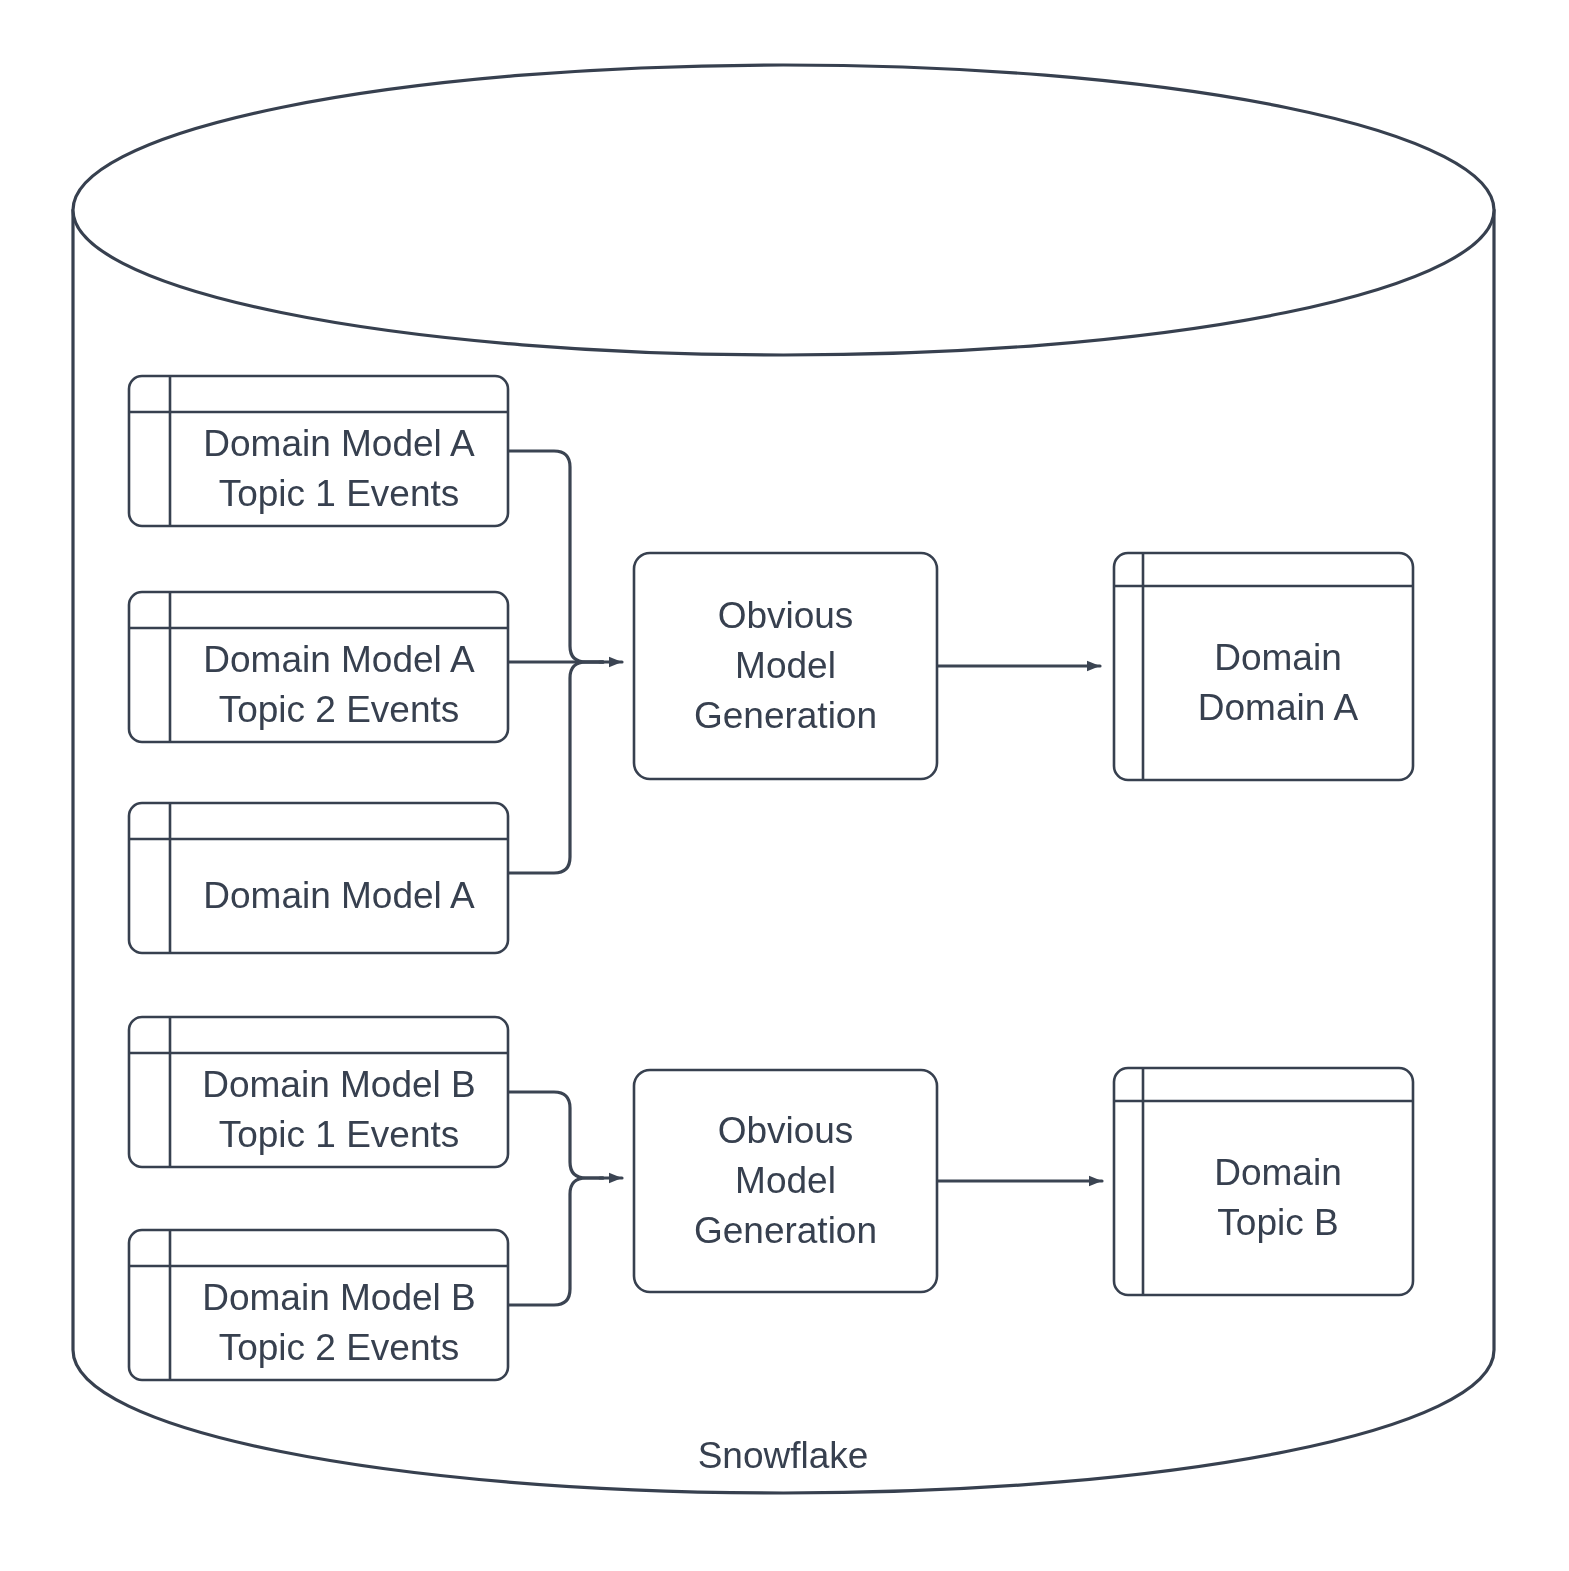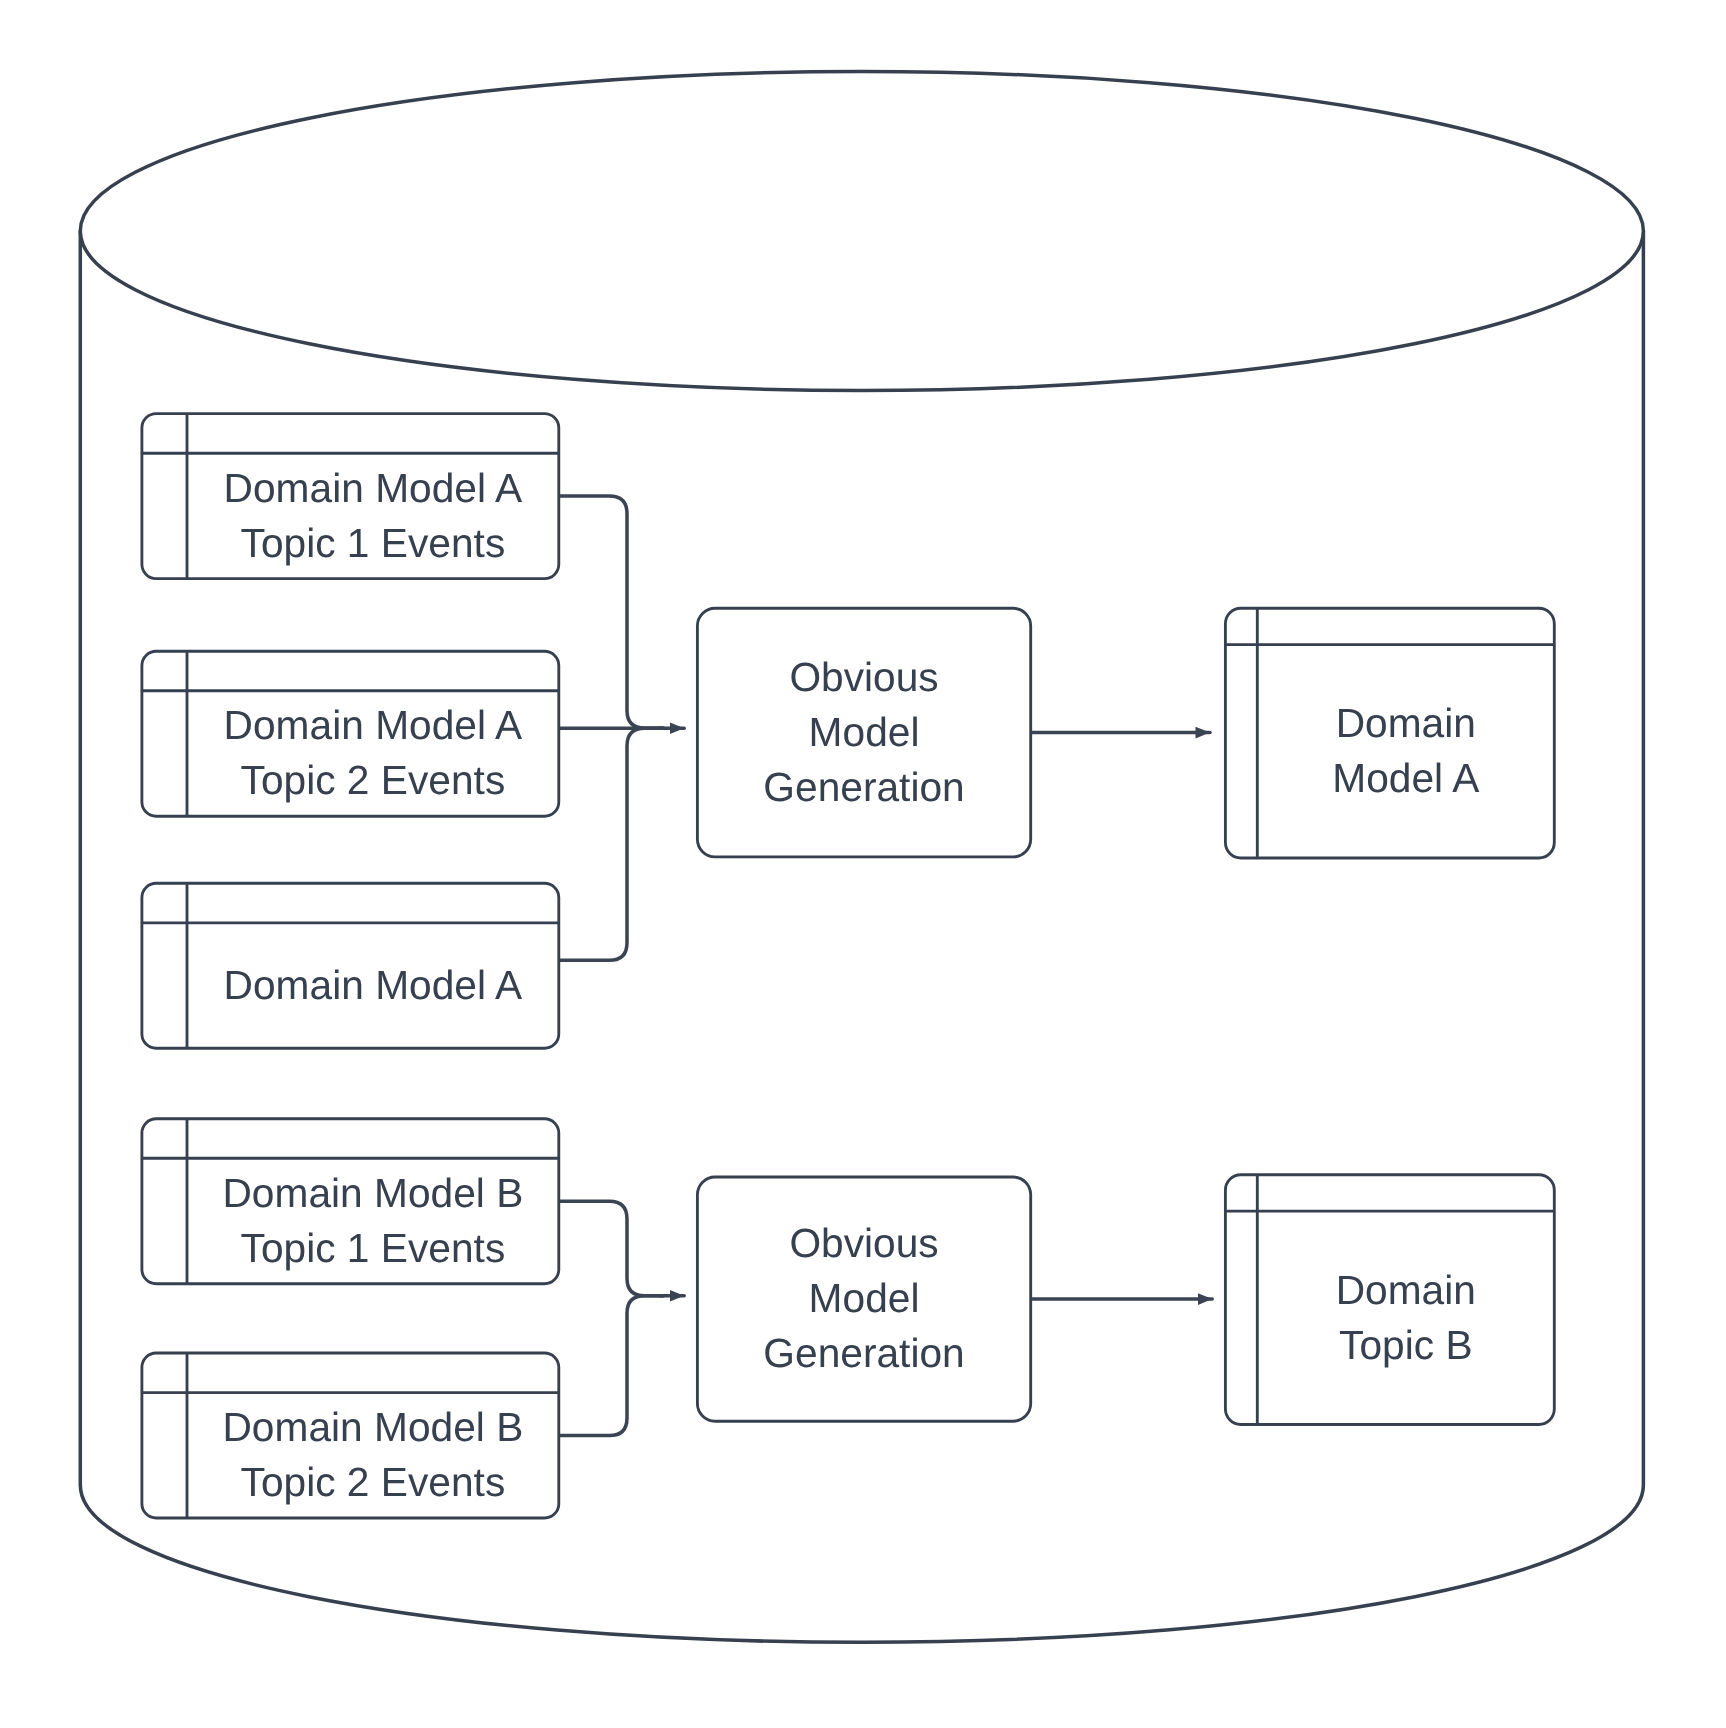--- a/index.html
+++ b/index.html
@@ -195,23 +195,24 @@
   <div class="hit" style="left:634px; top:1070px; width:303px; height:222px;"></div>
   <div class="node-label" style="left:634px; top:1070px; width:303px; height:222px;">
     <span>Obvious</span>
     <span>Model</span>
     <span>Generation</span>
   </div>
 
   <div class="hit" style="left:1114px; top:553px; width:299px; height:227px;"></div>
   <div class="node-label" style="left:1143px; top:586px; width:270px; height:194px;">
     <span>Domain</span>
-    <span>Model A</span>
+    <span>Domain A</span>
   </div>
 
   <div class="hit" style="left:1114px; top:1068px; width:299px; height:227px;"></div>
   <div class="node-label" style="left:1143px; top:1101px; width:270px; height:194px;">
     <span>Domain</span>
     <span>Topic B</span>
   </div>
 
+  <div class="container-label" style="left:583px; top:1434px; width:400px;">Snowflake</div>
 
 </div>
 
 </body></html>

